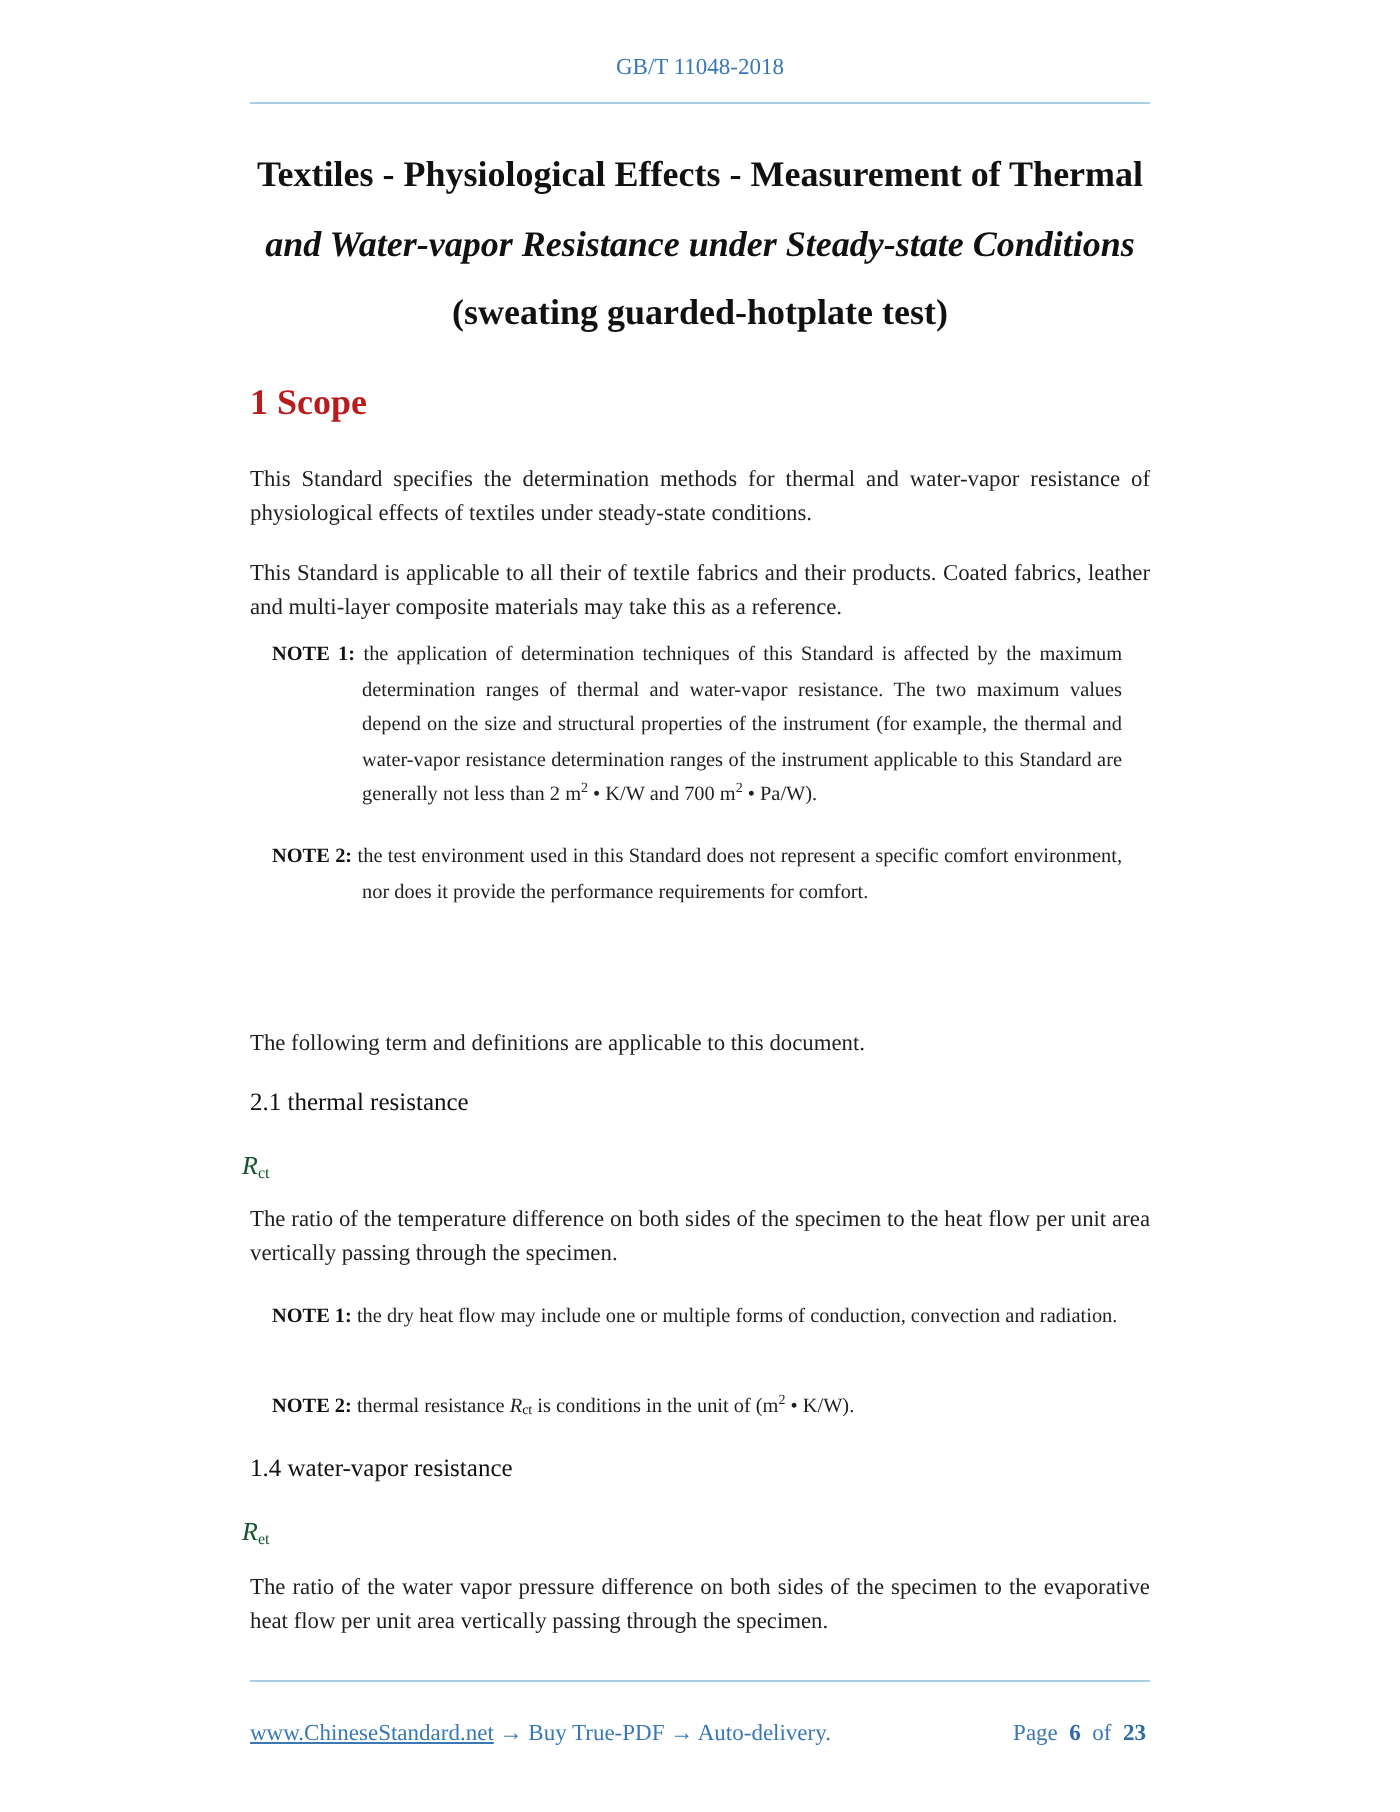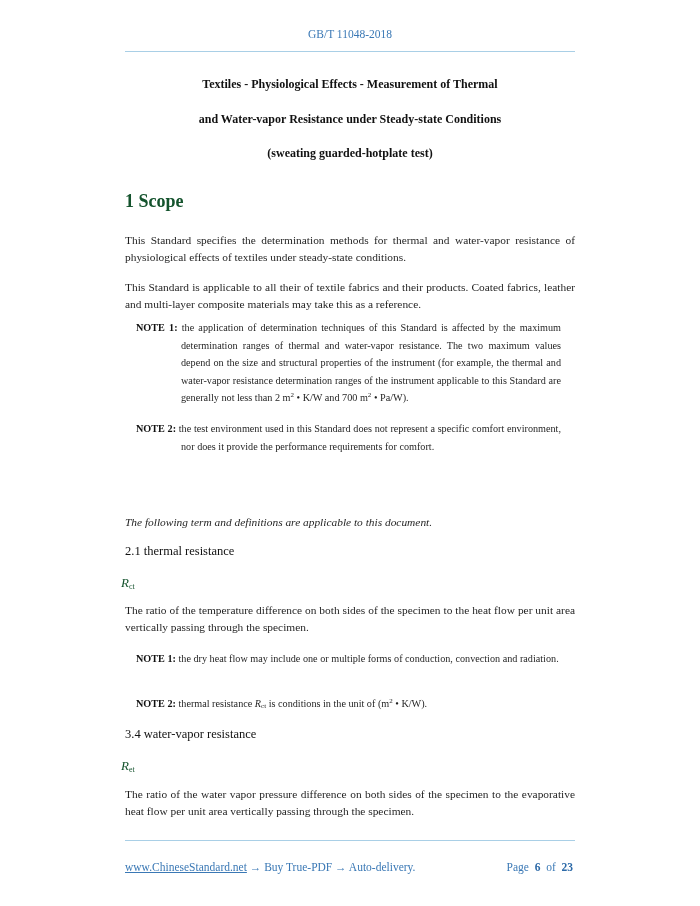--- a/index.html
+++ b/index.html
@@ -3,22 +3,22 @@
 <meta charset="utf-8">
 <style>
   html, body { margin: 0; padding: 0; background: #ffffff; }
   body { width: 700px; height: 906px; position: relative; overflow: hidden;
          font-family: "Liberation Serif", "DejaVu Serif", serif; color: #1a1a1a; }
   .page { position: absolute; left: 0; top: 0; width: 680px; height: 906px; }
   .hdr { position: absolute; left: 0; width: 700px; top: 28px; text-align: center;
          font-size: 11.5px; color: #3a78b5; }
   .rule { position: absolute; left: 125px; width: 450px; height: 1px; background: #a9cfe6; }
   .title { position: absolute; left: 100px; width: 500px; text-align: center;
-           font-weight: bold; font-size: 12px; color: #111; }
-  .h1 { position: absolute; left: 125px; font-weight: bold; font-size: 18px; color: #14532d; }
+           font-weight: bold; font-size: 18px; color: #111; }
+  .h1 { position: absolute; left: 125px; font-weight: bold; font-size: 18px; color: #b91c1c; }
   .h2 { position: absolute; left: 125px; font-weight: normal; font-size: 12.5px; color: #111; }
   .sym { position: absolute; left: 121px; font-weight: normal; font-style: italic; font-size: 13px; color: #14532d; }
   .sym sub { font-size: 8px; font-style: normal; vertical-align: -2px; }
   .para { position: absolute; left: 125px; width: 450px; font-size: 11.4px; line-height: 16.5px;
           text-align: justify; color: #1f1f1f; }
   .note { position: absolute; left: 136px; width: 425px; font-size: 10.2px; line-height: 17.5px;
           text-align: justify; color: #1f1f1f; padding-left: 45px; text-indent: -45px; box-sizing: border-box; }
   .note b { font-weight: bold; color: #111; }
   .note i { font-style: italic; }
   .note sub { font-size: 7px; vertical-align: -1px; }
@@ -30,58 +30,58 @@
 </style>
 </head>
 <body>
 
 <div class="page">
 
   <div class="hdr">GB/T 11048-2018</div>
   <div class="rule" style="top:51px;"></div>
 
   <div class="title" style="top:77px;">Textiles - Physiological Effects - Measurement of Thermal</div>
-  <div class="title" style="top:112px;">and Water-vapor Resistance under Steady-state Conditions</div>
+  <div class="title" style="top:112px;font-style:italic;">and Water-vapor Resistance under Steady-state Conditions</div>
   <div class="title" style="top:146px;">(sweating guarded-hotplate test)</div>
 
   <div class="h1" style="top:191px;">1 Scope</div>
 
   <div class="para" style="top:232px;">This Standard specifies the determination methods for thermal and water-vapor resistance of physiological effects of textiles under steady-state conditions.</div>
   <div class="para" style="top:279px;">This Standard is applicable to all their of textile fabrics and their products. Coated fabrics, leather and multi-layer composite materials may take this as a reference.</div>
 
   <div class="note" style="top:319px;">
     <b>NOTE 1:</b>
     <span>the application of determination techniques of this Standard is affected by the maximum determination ranges of thermal and water-vapor resistance. The two maximum values depend on the size and structural properties of the instrument (for example, the thermal and water-vapor resistance determination ranges of the instrument applicable to this Standard are generally not less than 2 m</span><sup>2</sup><span> • K/W and 700 m</span><sup>2</sup><span> • Pa/W).</span>
   </div>
 
   <div class="note" style="top:420px;">
     <b>NOTE 2:</b>
     <span>the test environment used in this Standard does not represent a specific comfort environment, nor does it provide the performance requirements for comfort.</span>
   </div>
 
 
-  <div class="para" style="top:514px;font-style:italic;">The following term and definitions are applicable to this document.</div>
+  <div class="para" style="top:514px;">The following term and definitions are applicable to this document.</div>
 
   <div class="h2" style="top:544px;">2.1 thermal resistance</div>
 
   <div class="sym" style="top:575px;"><span>R</span><sub>ct</sub></div>
 
   <div class="para" style="top:602px;">The ratio of the temperature difference on both sides of the specimen to the heat flow per unit area vertically passing through the specimen.</div>
 
   <div class="note" style="top:650px;">
     <b>NOTE 1:</b>
     <span>the dry heat flow may include one or multiple forms of conduction, convection and radiation.</span>
   </div>
 
   <div class="note" style="top:695px;">
     <b>NOTE 2:</b>
     <span>thermal resistance </span><i>R</i><sub>ct</sub><span> is conditions in the unit of (m</span><sup>2</sup><span> • K/W).</span>
   </div>
 
-  <div class="h2" style="top:727px;">3.4 water-vapor resistance</div>
+  <div class="h2" style="top:727px;">1.4 water-vapor resistance</div>
 
   <div class="sym" style="top:758px;"><span>R</span><sub>et</sub></div>
 
   <div class="para" style="top:786px;">The ratio of the water vapor pressure difference on both sides of the specimen to the evaporative heat flow per unit area vertically passing through the specimen.</div>
 
   <div class="rule" style="top:840px;"></div>
 
   <div class="footer">
     <a>www.ChineseStandard.net</a><span> → </span><span>Buy True-PDF</span><span> → </span><span>Auto-delivery.</span>
     <span class="pg">

